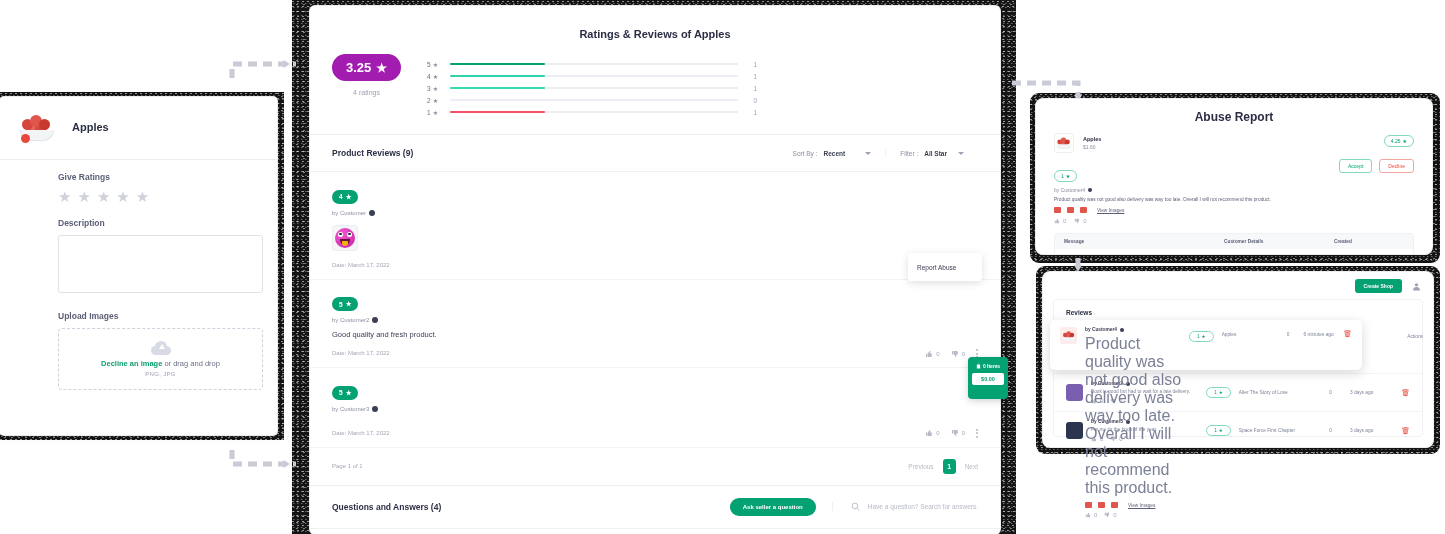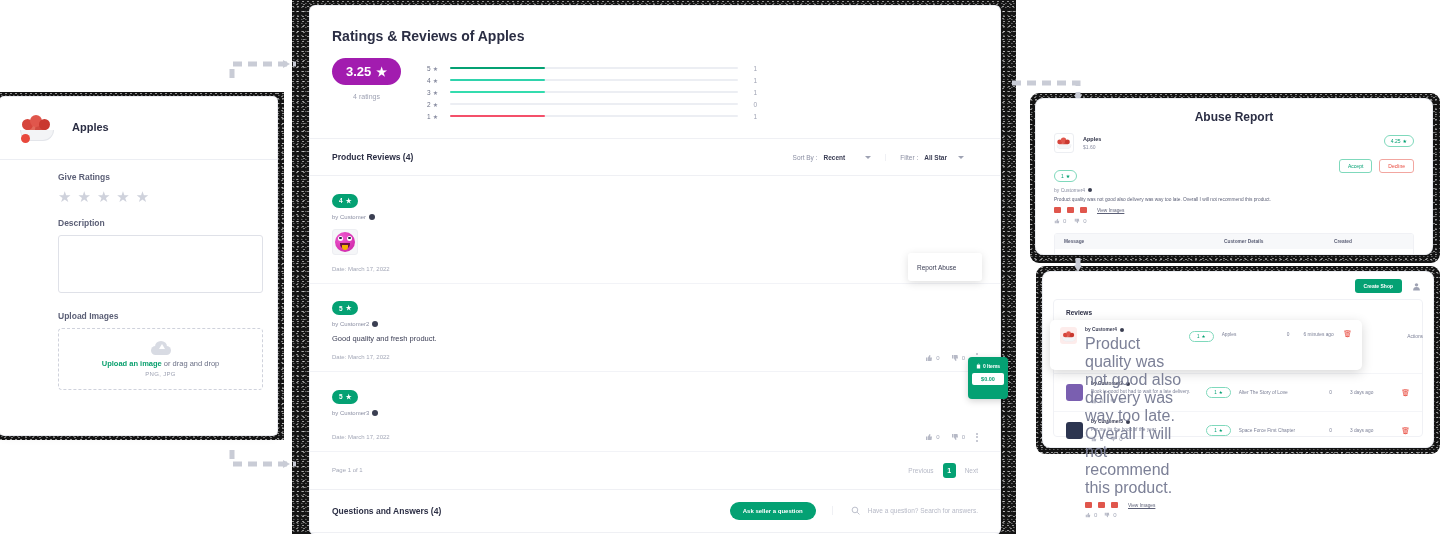--- a/index.html
+++ b/index.html
@@ -58,21 +58,21 @@
   .cloud-ic .arr{position:absolute;left:8px;top:3px;width:0;height:0;border-left:3px solid transparent;border-right:3px solid transparent;border-bottom:5px solid #fff;}
   .up-text { font-size:7.5px; color:#6b7086; }
   .up-text b { color:#0aa06e; }
   .up-sub { font-size:6px; color:#9ea2b3; letter-spacing:.3px;}
   .submit-btn { width:100%; height:27px; background:#04a173; color:#fff; border:none;
     border-radius:3px; font-size:9px; font-weight:700; cursor:pointer; margin-bottom:14px;}
 
   
   #centerPanel { left: 310px; top: 6px; width: 690px; height: 528px;
     box-shadow: 0 0 0 1px #eceef3; border-radius:5px; overflow:hidden; }
-  .c-h1 { font-size: 14px; font-weight:700; color:#2b2e44; padding: 22px 22px 0; }
+  .c-h1 { font-size: 11px; font-weight:700; color:#2b2e44; padding: 22px 22px 0; text-align: center; }
   .rating-row { display:flex; align-items:flex-start; gap:26px; padding: 14px 22px 16px;
     border-bottom: 1px solid #eff0f4; }
   .score-pill { background:#a21caf; color:#fff; border-radius:16px; padding:6px 14px;
     font-size:13px; font-weight:700; display:flex; align-items:center; gap:5px; }
   .score-pill .s { font-size:12px; }
   .rating-cnt { font-size:7px; color:#9ea2b3; margin-top:8px; text-align:center; }
   .bars { flex:1; max-width:330px; padding-top:4px; }
   .bar-row { display:flex; align-items:center; gap:7px; height:12px; }
   .bar-lab { font-size:6.5px; color:#6b7086; width:16px; display:flex; gap:2px; align-items:center;}
   .bar-lab i { font-style:normal; font-size:6px; color:#8b8fa3;}
@@ -256,21 +256,21 @@
       <div class="lp-label">Description</div>
       <textarea class="desc-box" style=""></textarea>
       <div class="lp-label">Upload Images</div>
       <div class="upload-box">
         <div class="cloud-ic">
           <div class="c1"></div>
             <div class="c2"></div>
             <div class="arr"></div>
         </div>
         <div class="up-text">
-          <b>Upload an image</b><span> or drag and drop</span>
+          <b>Decline an image</b><span> or drag and drop</span>
         </div>
         <div class="up-sub">PNG, JPG</div>
       </div>
     </div>
   </div>
 
   <div class="card" id="centerPanel" style="z-index:4;">
     <div class="c-h1">Ratings &amp; Reviews of Apples</div>
 
     <div class="rating-row">
@@ -329,21 +329,21 @@
             </div>
             <div class="bar-track">
               <div class="bar-fill" style="width:33%;background:#f4506a"></div>
             </div>
             <div class="bar-val">1</div>
           </div>
         </div>
     </div>
 
     <div class="rev-head">
-      <div class="rev-head-title">Product Reviews (4)</div>
+      <div class="rev-head-title">Product Reviews (9)</div>
       <div class="rev-controls">
         <div class="ctl">
           <span>Sort By :</span>
           <b>Recent</b>
           <span class="chev"></span>
         </div>
         <div class="ctl">
           <span>Filter :</span>
           <b>All Star</b>
           <span class="chev" style="margin-left:5px"></span>

